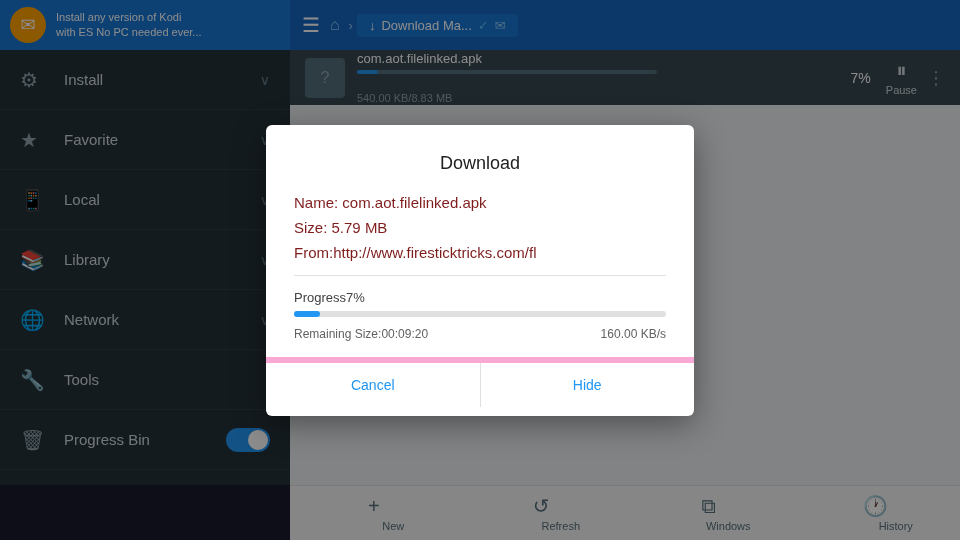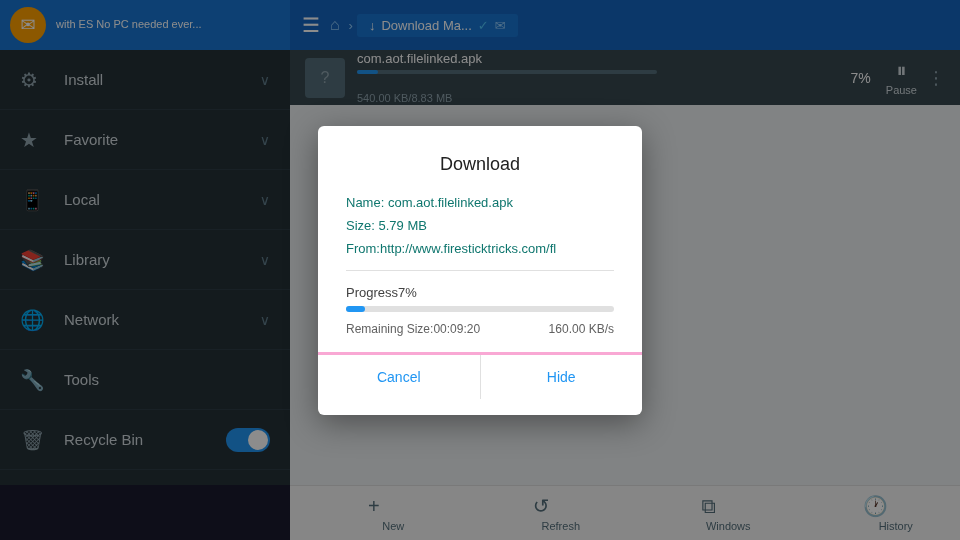--- a/index.html
+++ b/index.html
@@ -234,34 +234,34 @@
       z-index: 20;
       display: flex;
       align-items: center;
       justify-content: center;
     }
 
     
     .dialog {
       background: white;
       border-radius: 6px;
-      width: 324px;
-      padding: 28px 28px 16px 28px;
+      width: 428px;
+      padding: 28px 28px 9px 28px;
       box-shadow: 0 8px 32px rgba(0,0,0,0.4);
     }
     .dialog-title {
       text-align: center;
       font-size: 18px;
       color: #212121;
       margin-bottom: 20px;
       font-weight: normal;
     }
     .dialog-row {
-      font-size: 13px;
-      color: #0f766e;
+      font-size: 15px;
+      color: #7f1d1d;
       margin-bottom: 8px;
     }
     .dialog-divider {
       height: 1px;
       background: #e0e0e0;
       margin: 14px 0;
     }
     .dialog-progress-header {
       display: flex;
       font-size: 13px;
@@ -282,21 +282,21 @@
     }
     .dialog-progress-footer {
       display: flex;
       justify-content: space-between;
       font-size: 12px;
       color: #616161;
       margin-bottom: 16px;
     }
     .dialog-buttons {
       display: flex;
-      border-top: 3px solid #f9a8d4;
+      border-top: 6px solid #f9a8d4;
       margin: 0 -28px;
     }
     .dialog-btn {
       flex: 1;
       padding: 14px;
       text-align: center;
       font-size: 14px;
       cursor: pointer;
       color: #2196f3;
       font-weight: 500;
@@ -313,20 +313,21 @@
 
 <div class="top-header">
   
 </div>
 
 <div class="banner">
   <div class="banner-icon">
     <span>✉</span>
   </div>
   <div class="banner-text">
+    <div>Install any version of Kodi</div>
     <div>with ES No PC needed ever...</div>
   </div>
 </div>
 
 <div style="position:absolute;top:0;left:290px;right:0;height:50px;background:#1565c0;display:flex;align-items:center;padding:0 12px;z-index:10;">
   <span class="header-menu-icon">☰</span>
   <span class="header-home-icon">⌂</span>
   <span style="color:#90caf9;font-size:13px;margin:0 4px;">›</span>
   <div class="header-download-tab">
     <span>↓</span>
@@ -368,21 +369,21 @@
     <span class="sidebar-chevron">∨</span>
   </div>
 
   <div class="sidebar-item">
     <span class="sidebar-icon">🔧</span>
     <span class="sidebar-label">Tools</span>
   </div>
 
   <div class="sidebar-item">
     <span class="sidebar-icon">🗑</span>
-    <span class="sidebar-label">Recycle Bin</span>
+    <span class="sidebar-label">Progress Bin</span>
     <div class="sidebar-toggle"></div>
   </div>
 </div>
 
 <div class="download-bar">
   <div class="download-file-icon">?</div>
   <div class="download-info">
     <div class="download-filename">com.aot.filelinked.apk</div>
     <div class="download-progress-bar">
       <div class="download-progress-fill"></div>

